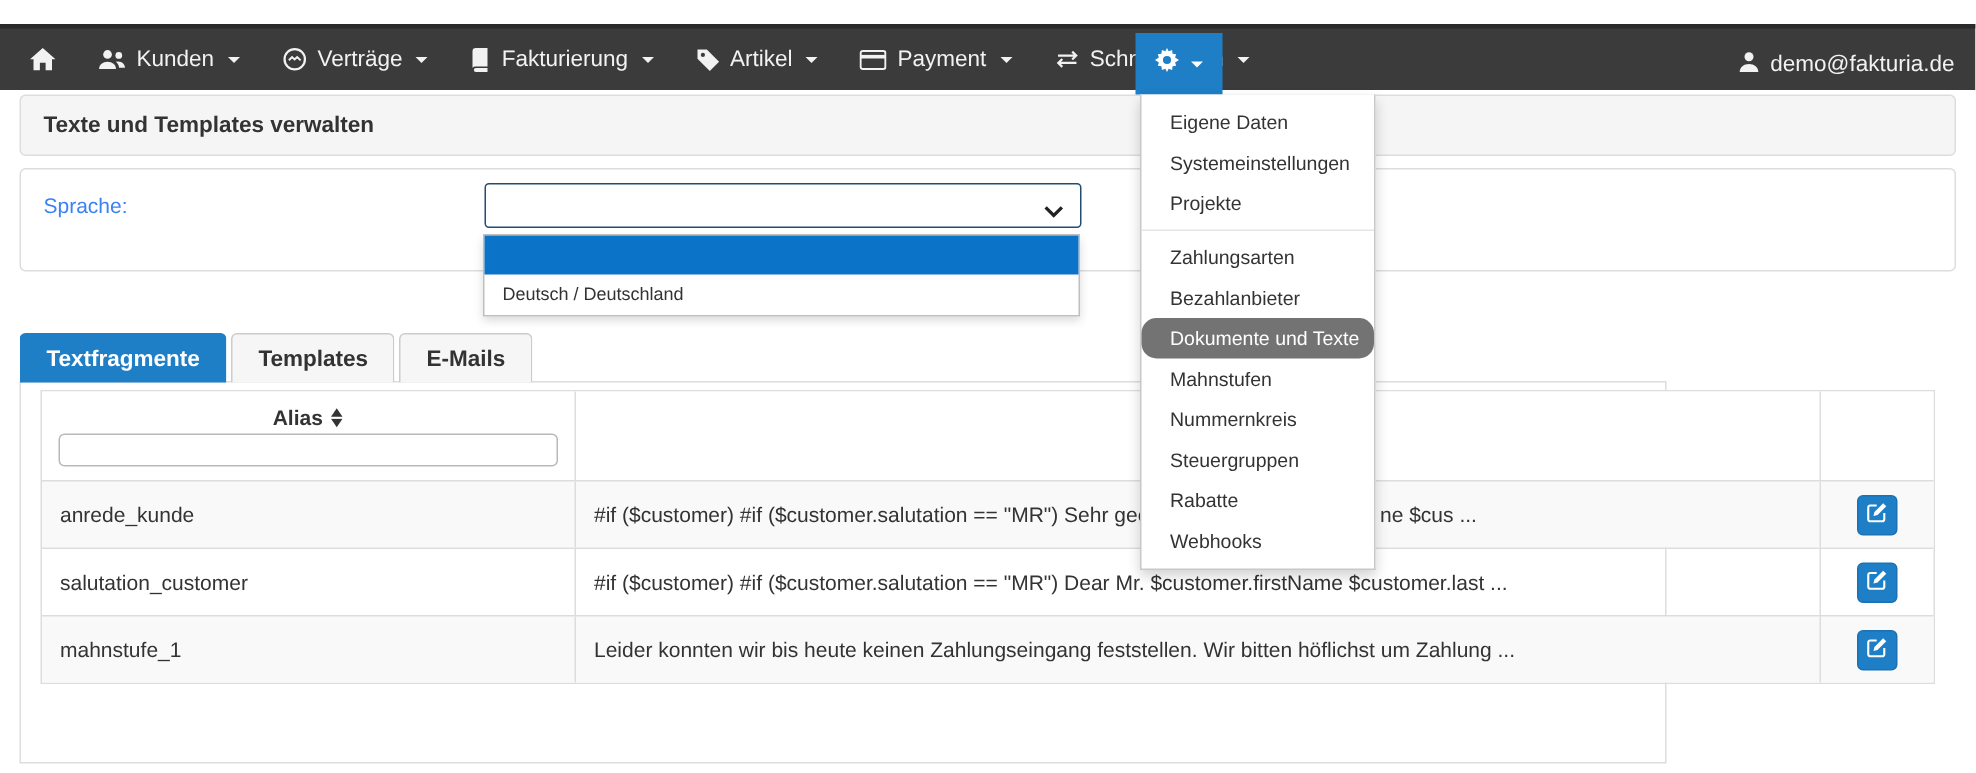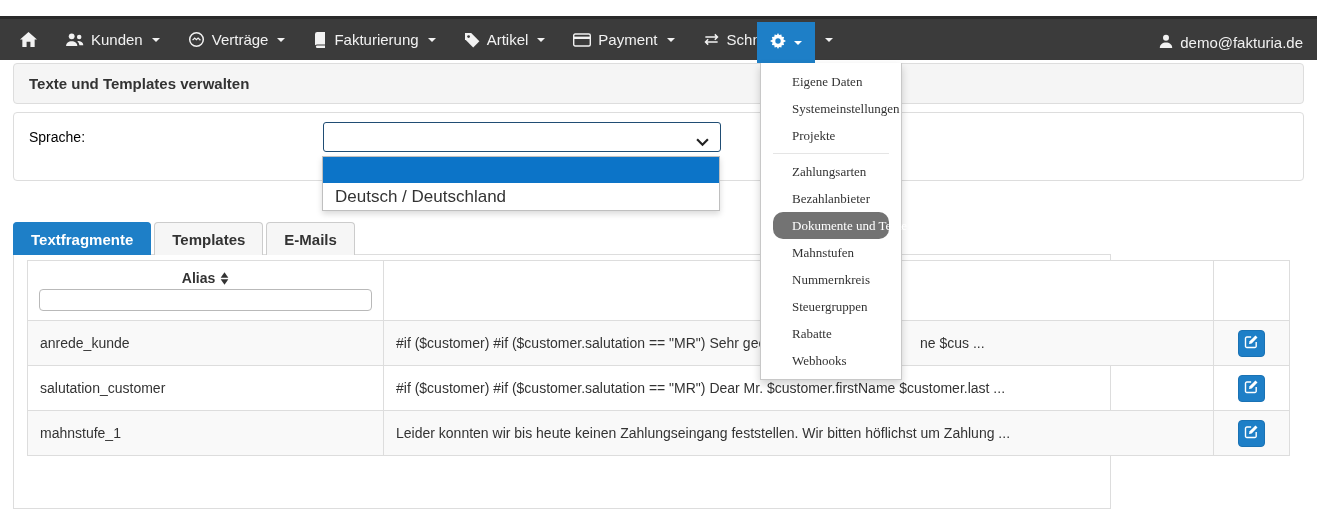--- a/index.html
+++ b/index.html
@@ -15,41 +15,41 @@
   .nav-item svg { display:block; }
   .nav-home { padding:0 14px 0 20px; }
   .caret { width:0; height:0; border-left:4px solid transparent; border-right:4px solid transparent;
     border-top:4px solid #f2f2f2; margin-left:2px; }
   .nav-settings { position:absolute; left:757px; top:3px; height:41px; width:58px;
     background:#1e7fc7; display:flex; align-items:center; justify-content:center; gap:6px; cursor:pointer; }
   .nav-user { position:absolute; right:14px; top:3px; height:41px; display:flex;
     align-items:center; gap:7px; color:#f2f2f2; font-size:15px; }
 
   
-  .settings-menu { position:absolute; left:760px; top:44px; width:142px; background:#fff;
+  .settings-menu { position:absolute; left:760px; top:44px; width:157px; background:#fff;
     border:1px solid #c8c8c8; border-top:none; box-shadow:0 4px 8px rgba(0,0,0,.18);
-    padding:5px 12px; z-index:60;font-family:Liberation Serif, serif; }
+    padding:5px 0; z-index:60; }
   .menu-item { height:27px; line-height:27px; padding-left:19px; font-size:13px; color:#333;
     cursor:pointer; white-space:nowrap; }
   .menu-item.selected { background:#737373; color:#fff;border-radius:10px; }
   .menu-divider { height:0; border-top:1px solid #e5e5e5; margin:4px 0; }
 
   
   .panel { position:absolute; left:13px; width:1291px; border:1px solid #ddd; border-radius:4px; background:#fff;text-align:right; }
   .panel-title { top:63px; height:41px; background:#f5f5f5; display:flex; align-items:center; padding-left:15px; }
   .panel-title h1 { font-size:15px; font-weight:bold; color:#333; }
   .panel-lang { top:112px; height:69px; }
-  .lang-label { position:absolute; left:15px; top:16px; font-size:14px; color:#000000; }
+  .lang-label { position:absolute; left:15px; top:16px; font-size:14px; color:#3b82f6; }
 
   .lang-select { position:absolute; left:309px; top:9px; width:398px; height:30px; background:#fff;
     border:1px solid #204d74; border-radius:3px; display:flex; align-items:center; cursor:pointer; }
   .lang-select .chev { position:absolute; right:11px; top:10px; }
   .lang-options { position:absolute; left:322px; top:156px; width:398px; background:#fff;
     border:1px solid #bfbfbf; box-shadow:0 3px 6px rgba(0,0,0,.15); z-index:45; }
-  .lang-opt { height:27px; line-height:27px; padding-left:12px; font-size:17px; color:#333; cursor:pointer; }
+  .lang-opt { height:27px; line-height:27px; padding-left:12px; font-size:12px; color:#333; cursor:pointer; }
   .lang-opt.highlighted { background:#0c74c8; height:26px; }
 
   
   .tabs { position:absolute; left:13px; top:222px; display:flex; z-index:5; }
   .tab { height:33px; display:flex; align-items:center; padding:0 17px; font-size:15px; font-weight:bold;
     color:#333; background:#f6f6f6; border:1px solid #ccc; border-bottom:none;
     border-radius:4px 4px 0 0; margin-right:3px; cursor:pointer; }
   .tab.active { background:#1e7fc7; border-color:#1e7fc7; color:#fff; }
 
   

